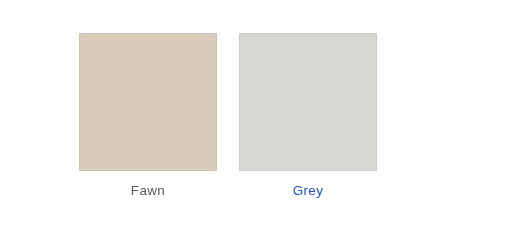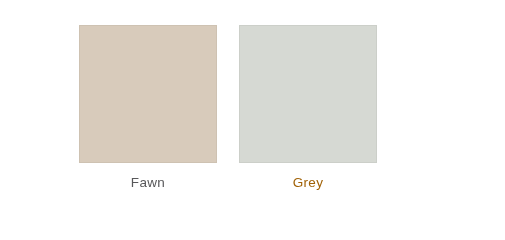--- a/index.html
+++ b/index.html
@@ -15,21 +15,21 @@
     overflow: hidden;
   }
 
   #swatch-palette {
     position: relative;
     width: 456px;
     height: 205px;
     background: #ffffff;
     display: flex;
     flex-direction: row;
-    align-items: flex-start;
+    align-items: center;
     justify-content: center;
     box-sizing: border-box;
     padding-top: 25px;
     gap: 22px;
   }
 
   .swatch-card {
     width: 138px;
     display: flex;
     flex-direction: column;
@@ -61,17 +61,17 @@
 
 <div id="swatch-palette" style="background: rgb(255, 255, 255);">
 
   <div class="swatch-card">
     <div class="swatch-chip" style="background-color: rgb(216, 203, 187);"></div>
     <div class="swatch-label" style="color: rgb(88, 88, 90);">Fawn</div>
   </div>
 
   <div class="swatch-card">
     <div class="swatch-chip" style="background-color: rgb(214, 217, 211);"></div>
-    <div class="swatch-label" style="color: #a16207;">Grey</div>
+    <div class="swatch-label" style="color: #1d4ed8;">Grey</div>
   </div>
 
 
 </div>
 
 </body></html>

